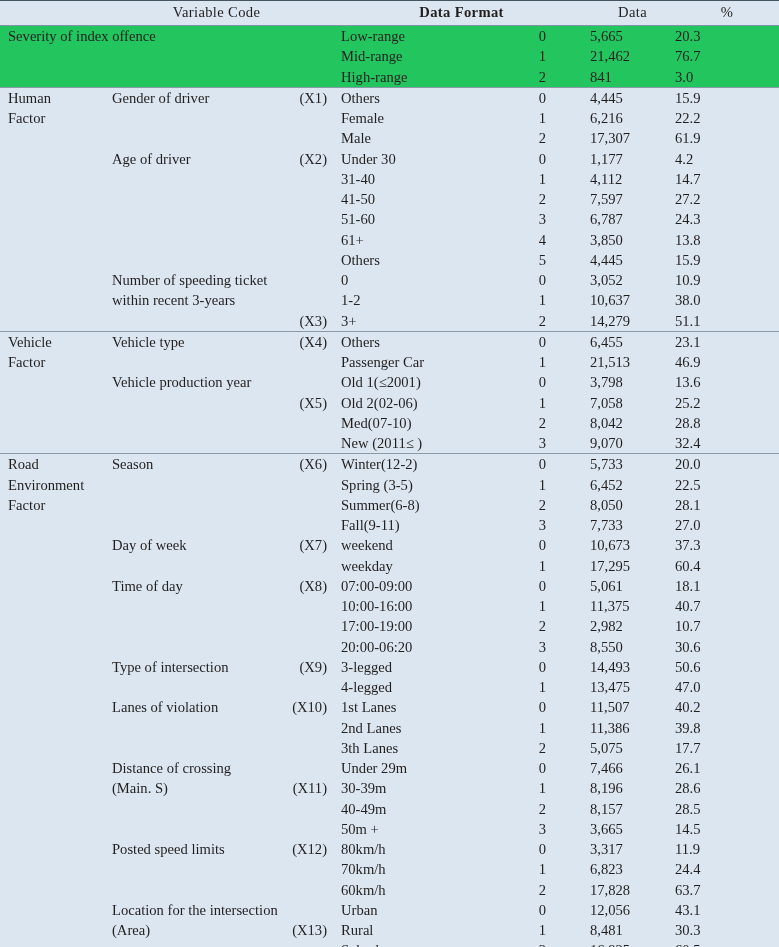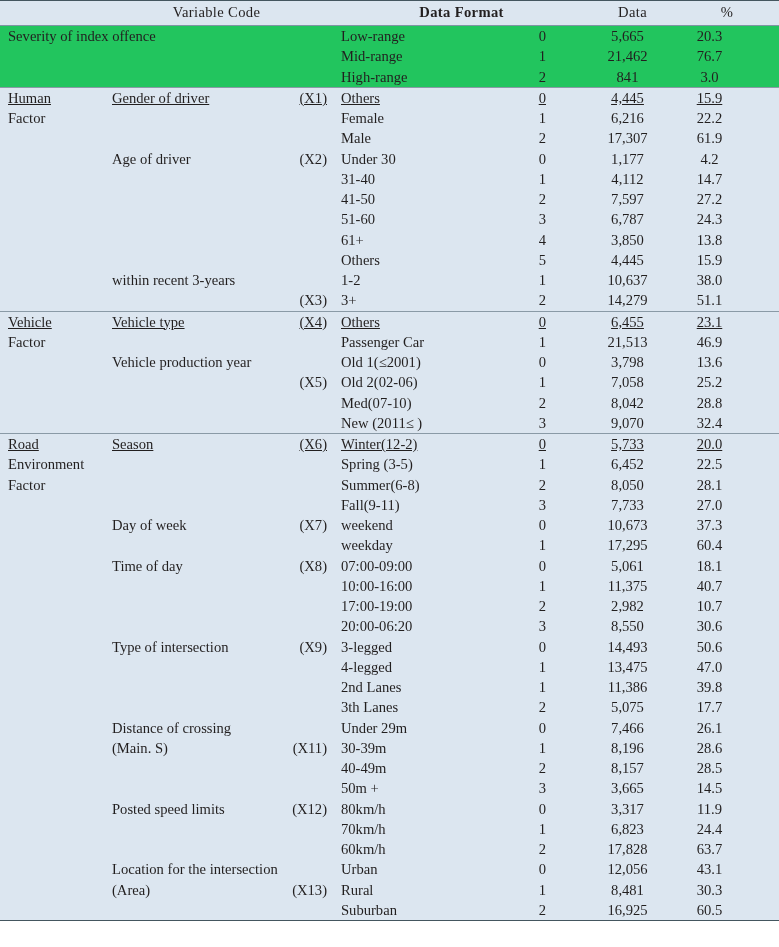--- a/index.html
+++ b/index.html
@@ -55,29 +55,29 @@
     padding: 0;
     height: 20.25px;
     line-height: 20.25px;
     vertical-align: middle;
     white-space: nowrap;
     font-size: 14.6px;
   }
   tbody tr.shaded td { background: #dce6f0; }
   tbody tr.plain  td { background: #22c55e; }
 
-  tbody tr.sec-start td { border-top: 1.1px solid #8a9aa6; text-decoration: underline; }
+  tbody tr.sec-start td { border-top: 1.1px solid #8a9aa6; }
 
   td.group { padding-left: 8px;  text-align: left; }
   td.var   { padding-left: 12px; text-align: left; margin-top: 20px; }
   td.code  { padding-right: 6px; text-align: right; }
   td.fmt   { padding-left: 8px;  text-align: left; }
   td.num   { padding-right: 44px; text-align: right; }
-  td.data  { padding-right: 10px; text-align: center; }
-  td.pct   { padding-right: 35px; text-align: center; }
+  td.data  { padding-right: 10px; text-align: left; }
+  td.pct   { padding-right: 35px; text-align: left; }
 
   tbody tr.last-row td { border-bottom: 1.6px solid #44565f; }
 
   .spaced { letter-spacing: 0.35px; }
 </style>
 </head>
 <body>
 
 <div class="table-wrap">
   <table class="stats">
@@ -203,20 +203,29 @@
           <td class="group"></td>
           <td class="var"></td>
           <td class="code"></td>
           <td class="fmt">Others</td>
           <td class="num">5</td>
           <td class="data">4,445</td>
           <td class="pct">15.9</td>
         </tr>
         <tr class="shaded">
           <td class="group"></td>
+          <td class="var">Number of speeding ticket</td>
+          <td class="code"></td>
+          <td class="fmt">0</td>
+          <td class="num">0</td>
+          <td class="data">3,052</td>
+          <td class="pct">10.9</td>
+        </tr>
+        <tr class="shaded">
+          <td class="group"></td>
           <td class="var">within recent 3-years</td>
           <td class="code"></td>
           <td class="fmt">1-2</td>
           <td class="num">1</td>
           <td class="data">10,637</td>
           <td class="pct">38.0</td>
         </tr>
         <tr class="shaded">
           <td class="group"></td>
           <td class="var"></td>
@@ -383,20 +392,29 @@
           <td class="group"></td>
           <td class="var"></td>
           <td class="code"></td>
           <td class="fmt">4-legged</td>
           <td class="num">1</td>
           <td class="data">13,475</td>
           <td class="pct">47.0</td>
         </tr>
         <tr class="shaded">
           <td class="group"></td>
+          <td class="var">Lanes of violation</td>
+          <td class="code">(X10)</td>
+          <td class="fmt">1st Lanes</td>
+          <td class="num">0</td>
+          <td class="data">11,507</td>
+          <td class="pct">40.2</td>
+        </tr>
+        <tr class="shaded">
+          <td class="group"></td>
           <td class="var"></td>
           <td class="code"></td>
           <td class="fmt">2nd Lanes</td>
           <td class="num">1</td>
           <td class="data">11,386</td>
           <td class="pct">39.8</td>
         </tr>
         <tr class="shaded">
           <td class="group"></td>
           <td class="var"></td>

